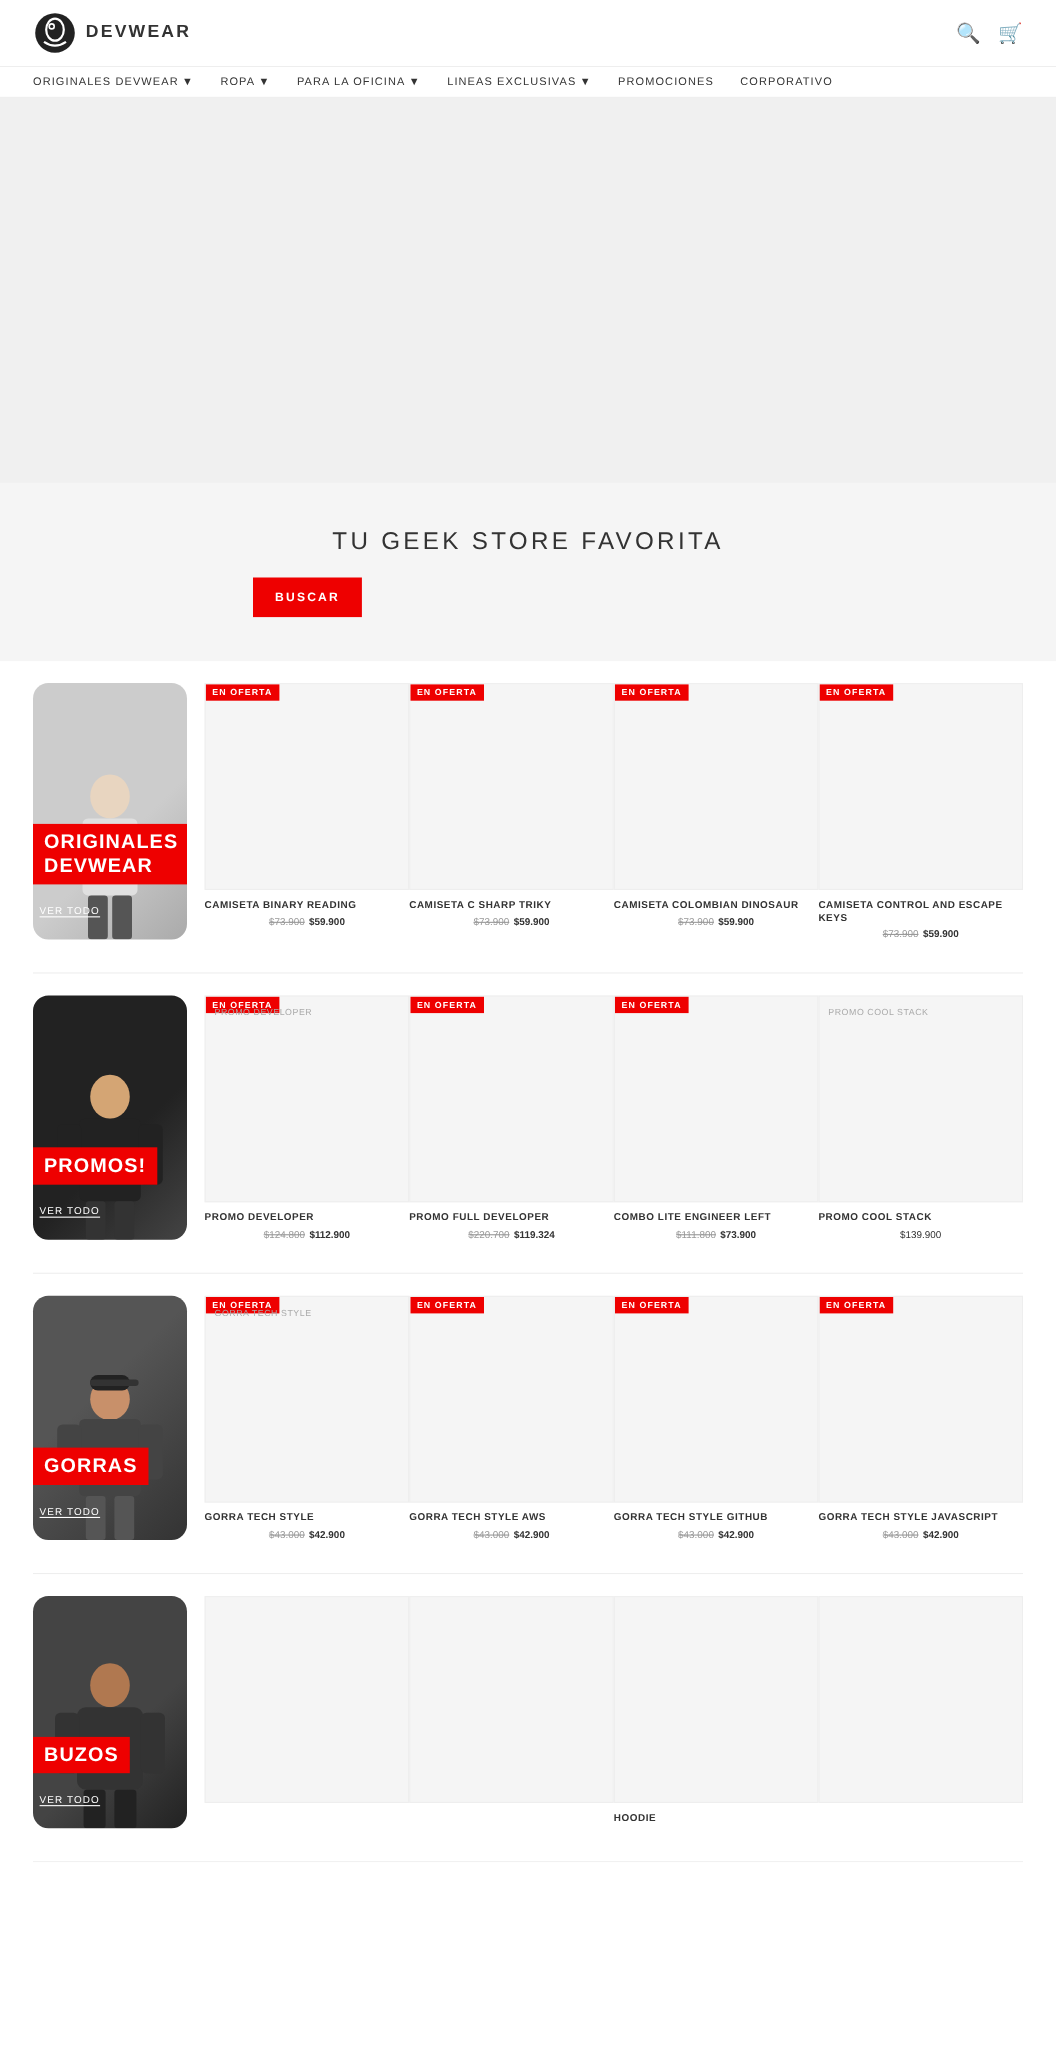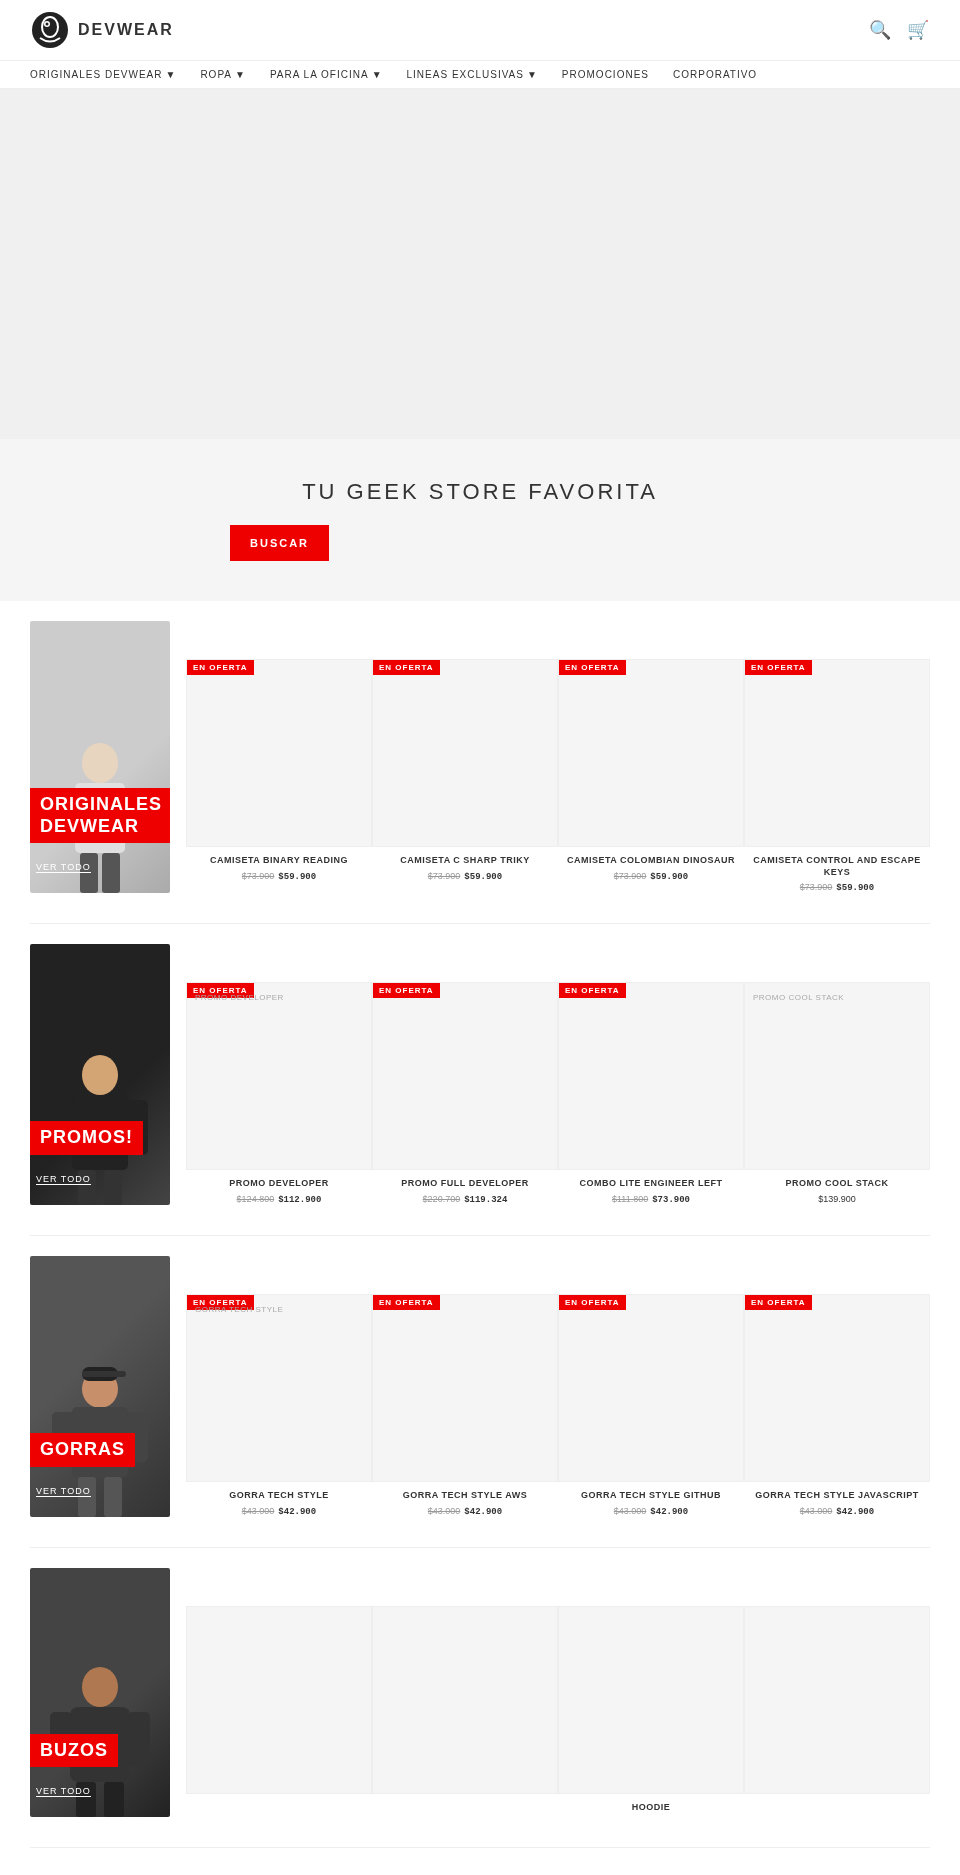--- a/index.html
+++ b/index.html
@@ -116,21 +116,21 @@
     .section-row {
       display: flex;
       gap: 16px;
       align-items: stretch;
     }
     .section-banner {
       width: 140px;
       min-width: 140px;
       position: relative;
       overflow: hidden;
-      border-radius: 2px;
+      border-radius: 14px;
     }
     .section-banner-label {
       position: absolute;
       bottom: 50px;
       left: 0;
       background: #e00;
       color: #fff;
       padding: 6px 10px;
       font-size: 18px;
       font-weight: bold;
@@ -153,21 +153,20 @@
     
     .banner-originales { background: linear-gradient(135deg, #ccc 60%, #aaa 100%); }
     .banner-promos { background: linear-gradient(135deg, #222 60%, #444 100%); text-align: right; }
     .banner-gorras { background: linear-gradient(135deg, #555 40%, #333 100%); }
     .banner-buzos { background: linear-gradient(135deg, #444 60%, #222 100%); text-align: right; }
 
     
     .products-grid {
       display: flex;
       flex: 1;
-      margin-top: 38px;
     }
     .product-card {
       flex: 1;
       cursor: pointer;
     }
     .product-image-wrap {
       position: relative;
       width: 100%;
       padding-top: 100%;
       background: #f5f5f5;
@@ -193,36 +192,34 @@
       letter-spacing: 1px;
       text-transform: uppercase;
       font-weight: bold;
     }
     .product-name {
       font-size: 9px;
       font-weight: bold;
       text-transform: uppercase;
       letter-spacing: 0.5px;
       margin-bottom: 4px;
-      text-align: center;
       line-height: 1.3;
     }
     .product-prices {
       text-align: center;
       font-size: 9px;
     }
     .price-old {
       text-decoration: line-through;
       color: #999;
       margin-right: 4px;
     }
     .price-new {
       color: #333;
       font-weight: bold;
-      font-family: Liberation Mono, monospace;
     }
     .price-single {
       color: #333;
     }
 
     .divider-section {
       height: 1px;
       background: #eee;
       margin: 0 30px;
     }

